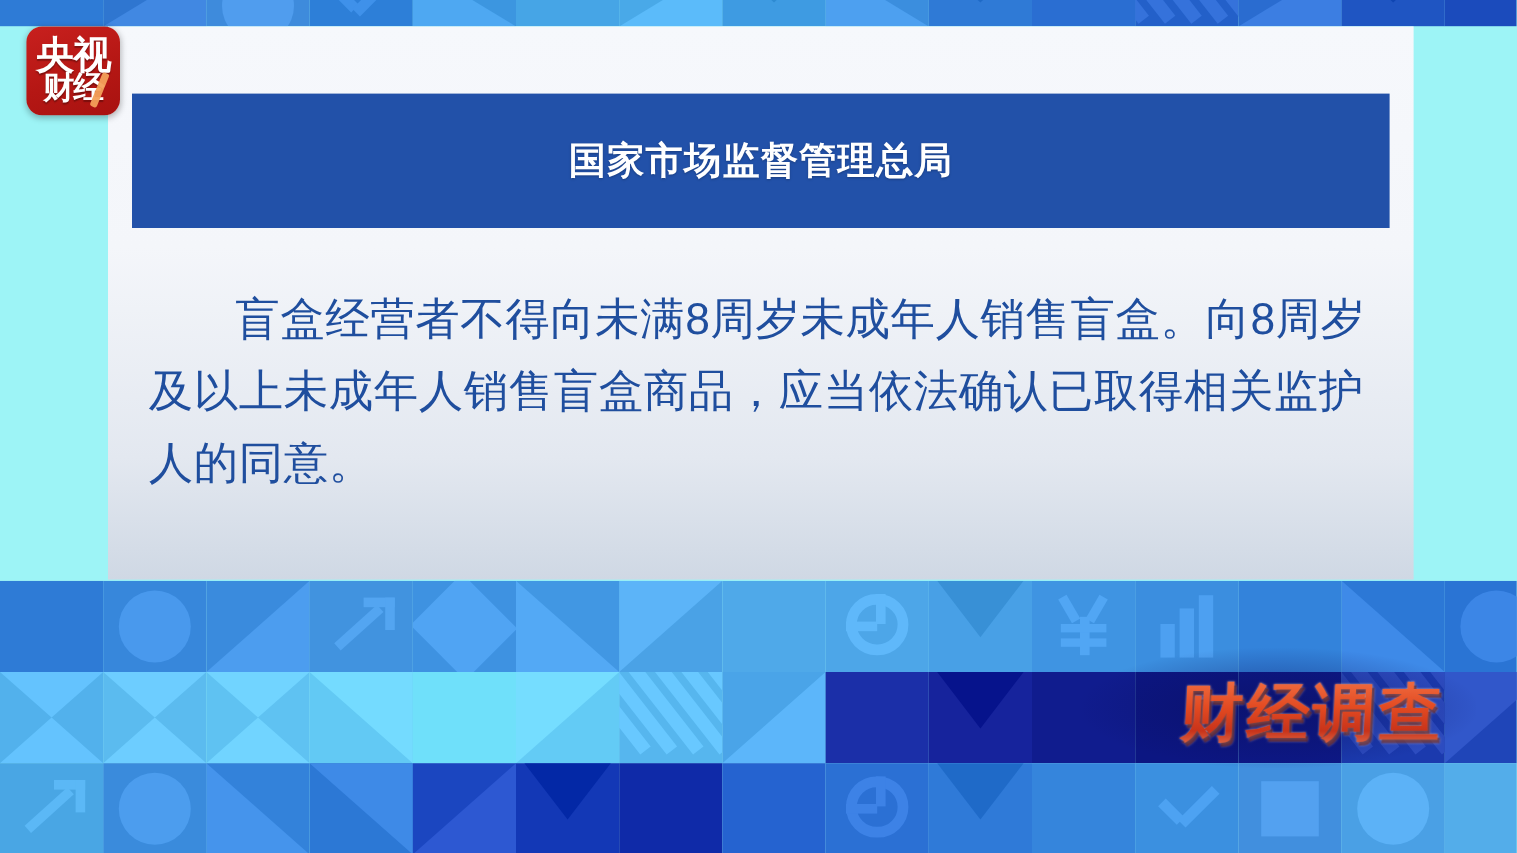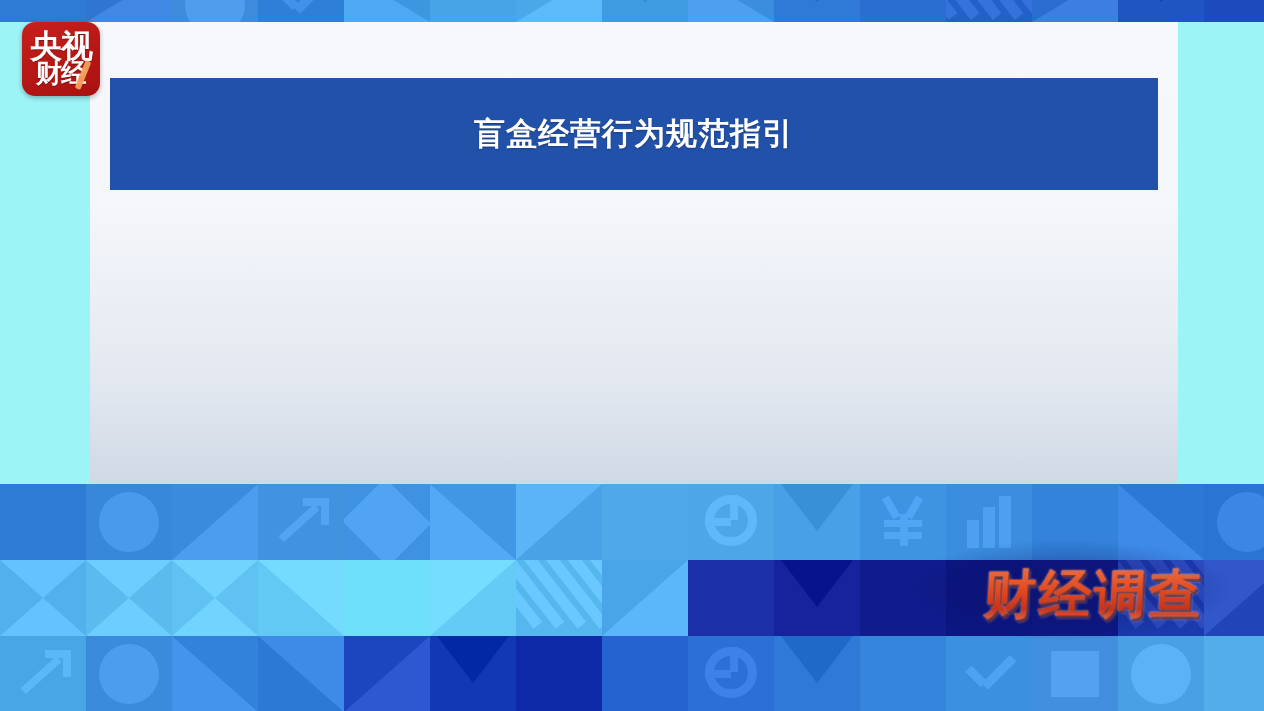--- a/index.html
+++ b/index.html
@@ -302,23 +302,24 @@
         <div class="tile" style="left: 1118px; top: 152px; width: 86px; height: 76px; background: rgb(74, 160, 229);">
           <div class="sh" style="left:12.9px;top:7.6000000000000005px;width:60.199999999999996px;height:60.199999999999996px;border-radius:50%;background:#5cb2f7"></div>
         </div>
         <div class="tile" style="left: 1204px; top: 152px; width: 86px; height: 76px; background: rgb(83, 173, 234);"></div>
       </div>
   </div>
 
   <div class="card"></div>
 
   <div class="title-bar">
-    <div class="title-line l1">盲盒经营行为规范指引</div>
+    <div class="title-line l1">国家市场监督管理总局</div>
   </div>
 
+  <div class="body-text">盲盒经营者不得向未满8周岁未成年人销售盲盒。向8周岁及以上未成年人销售盲盒商品，应当依法确认已取得相关监护人的同意。</div>
 
   <div class="logo">
     <div class="logo-row r1">央视</div>
     <div class="logo-row r2">财经</div>
     <div class="logo-slash"></div>
   </div>
 
   <div class="wm-glow"></div>
   <div class="watermark">财经调查</div>
 

